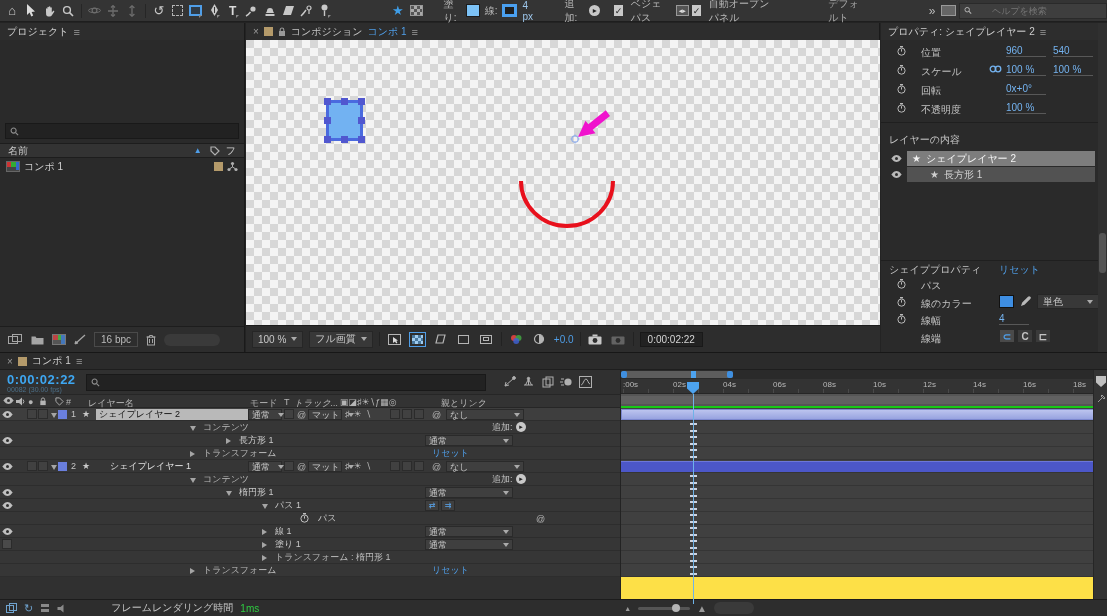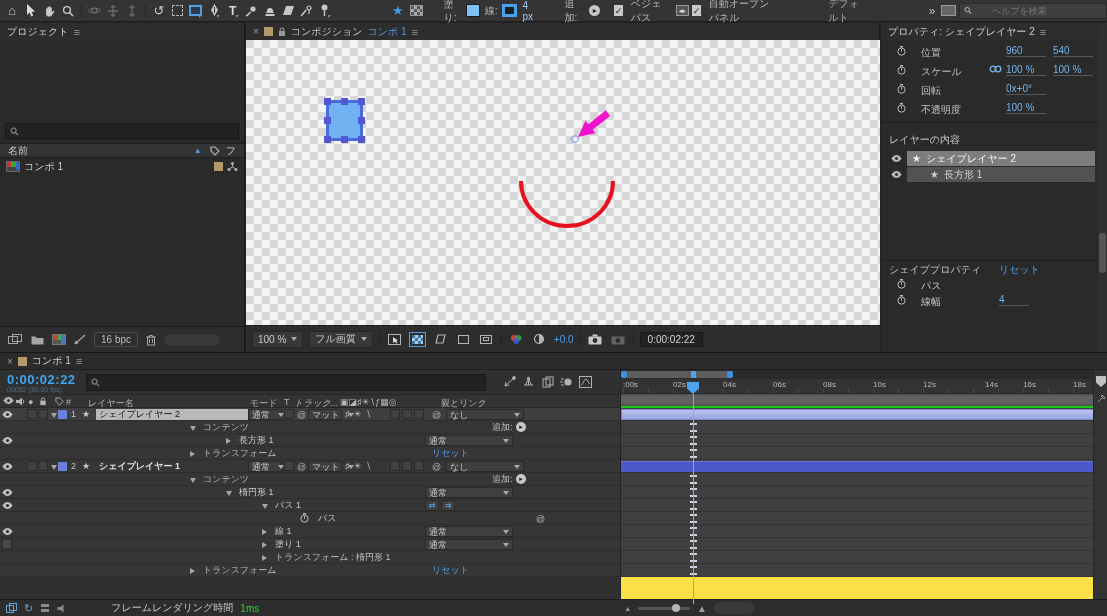--- a/index.html
+++ b/index.html
@@ -482,30 +482,56 @@
   <div class="prow" style="height:16px;">
     <span class="sw" style="top:2px;">
         <svg width="9" height="10" viewBox="0 0 9 10">
           <rect x="3" y="0" width="3" height="1.4" fill="#b9b9b9"></rect>
           <circle cx="4.5" cy="5.6" r="3.6" fill="none" stroke="#b9b9b9"></circle>
           <path d="M4.5 5.6V3.2" stroke="#b9b9b9"></path>
         </svg>
       </span>
     <span class="lbl" style="top:2px;">パス</span>
   </div>
+  <div class="prow">
+    <span class="sw">
+        <svg width="9" height="10" viewBox="0 0 9 10">
+          <rect x="3" y="0" width="3" height="1.4" fill="#b9b9b9"></rect>
+          <circle cx="4.5" cy="5.6" r="3.6" fill="none" stroke="#b9b9b9"></circle>
+          <path d="M4.5 5.6V3.2" stroke="#b9b9b9"></path>
+        </svg>
+      </span>
+    <span class="lbl">線のカラー</span>
+    <span style="position:absolute;left:118px;top:2px;width:15px;height:13px;background:#3e8ee2;border:1px solid #111;"></span>
+    <span style="position:absolute;left:139px;top:2px;">
+        <svg width="11" height="12" viewBox="0 0 11 12">
+          <path d="M1 11l1.2-3.5L8 1.7a1.6 1.6 0 012.3 2.3L4.5 9.8 1 11z" fill="#b9b9b9"></path>
+        </svg>
+      </span>
+    <span class="dd" style="position:absolute;left:156px;top:1px;width:62px;height:15px;justify-content:space-between;">
+        <span>単色</span>
+        <span class="caret"></span>
+      </span>
+  </div>
   <div class="prow" style="height:16px;">
     <span class="sw" style="top:2px;">
         <svg width="9" height="10" viewBox="0 0 9 10">
           <rect x="3" y="0" width="3" height="1.4" fill="#b9b9b9"></rect>
           <circle cx="4.5" cy="5.6" r="3.6" fill="none" stroke="#b9b9b9"></circle>
           <path d="M4.5 5.6V3.2" stroke="#b9b9b9"></path>
         </svg>
       </span>
     <span class="lbl" style="top:2px;">線幅</span>
     <span class="pval" style="left:118px;top:1px;width:30px;">4</span>
+  </div>
+  <div class="prow" style="height:18px;">
+    <span class="lbl">線端</span>
+    <span style="position:absolute;left:118px;top:1px;width:16px;height:14px;background:#4a4a4a;border:1px solid #2a2a2a;color:#4f9ee8;display:flex;align-items:center;justify-content:center;font-weight:bold;">⊂</span>
+    <span style="position:absolute;left:136px;top:1px;width:16px;height:14px;background:#3a3a3a;border:1px solid #2a2a2a;color:#c4c4c4;display:flex;align-items:center;justify-content:center;font-weight:bold;">C</span>
+    <span style="position:absolute;left:154px;top:1px;width:16px;height:14px;background:#3a3a3a;border:1px solid #2a2a2a;color:#c4c4c4;display:flex;align-items:center;justify-content:center;font-weight:bold;">⊏</span>
   </div>
   <div class="vscroll">
       <span class="vthumb" style="top:210px;height:40px;"></span>
     </div>
 </div>
 
 <div id="timeline">
   <div id="tl-tabbar">
     <span style="color:#9a9a9a;">×</span>
     <span style="width:9px;height:9px;background:#b49a6a;display:inline-block;"></span>
@@ -657,21 +683,21 @@
             <path d="M5.5 0C2.6 0 .4 3.5.4 3.5S2.6 7 5.5 7s5.1-3.5 5.1-3.5S8.4 0 5.5 0z" fill="currentColor"></path>
             <circle cx="5.5" cy="3.5" r="1.5" fill="#2e2e2e"></circle>
           </svg>
         </span>
         <span class="mini-box" style="left: 27px;"></span>
         <span class="mini-box" style="left: 38px;"></span>
         <span class="tw d" style="left: 51px;"></span>
         <span style="position: absolute; left: 58px; top: 2px; width: 9px; height: 9px; background: rgb(106, 127, 222);"></span>
         <span style="position: absolute; left: 71px; top: 0px; color: rgb(196, 196, 196);">2</span>
         <span style="position: absolute; left: 82px; top: 0px; color: rgb(201, 201, 201);">★</span>
-        <span style="position: absolute; left: 99px; top: 0px; color: rgb(224, 224, 224); font-weight: bold;">シェイプレイヤー 1</span>
+        <span style="position: absolute; left: 110px; top: 0px; color: rgb(224, 224, 224);">シェイプレイヤー 1</span>
         <span class="dd2" style="left: 248px; width: 34px;">
           <span>通常</span>
           <span class="caret"></span>
         </span>
         <span class="mini-box" style="left: 284px;"></span>
         <span class="coil" style="left: 297px;">@</span>
         <span class="dd2" style="left: 308px; width: 34px;">
           <span>マット</span>
           <span class="caret"></span>
         </span>
@@ -770,21 +796,21 @@
       <span class="abs" style="left:70px;top:1px;width:5px;height:7px;background:#4da3ef;"></span>
     </div>
     <div id="tl-ruler">
         <span class="tick" style="left: 2px;">:00s</span>
         <span class="tick" style="left: 52px;">02s</span>
         <span class="tick" style="left: 102px;">04s</span>
         <span class="tick" style="left: 152px;">06s</span>
         <span class="tick" style="left: 202px;">08s</span>
         <span class="tick" style="left: 252px;">10s</span>
         <span class="tick" style="left: 302px;">12s</span>
-        <span class="tick" style="left: 364px;">14s</span>
+        <span class="tick" style="left: 352px;">14s</span>
         <span class="tick" style="left: 402px;">16s</span>
         <span class="tick" style="left: 452px;">18s</span>
       </div>
     <div id="tl-workarea">
       <span class="abs" style="left:0;top:2px;width:100%;height:8px;background:#616161;"></span>
     </div>
     <div id="tl-grows">
         <div class="g-row">
           <div class="bar sel"></div>
         </div>

